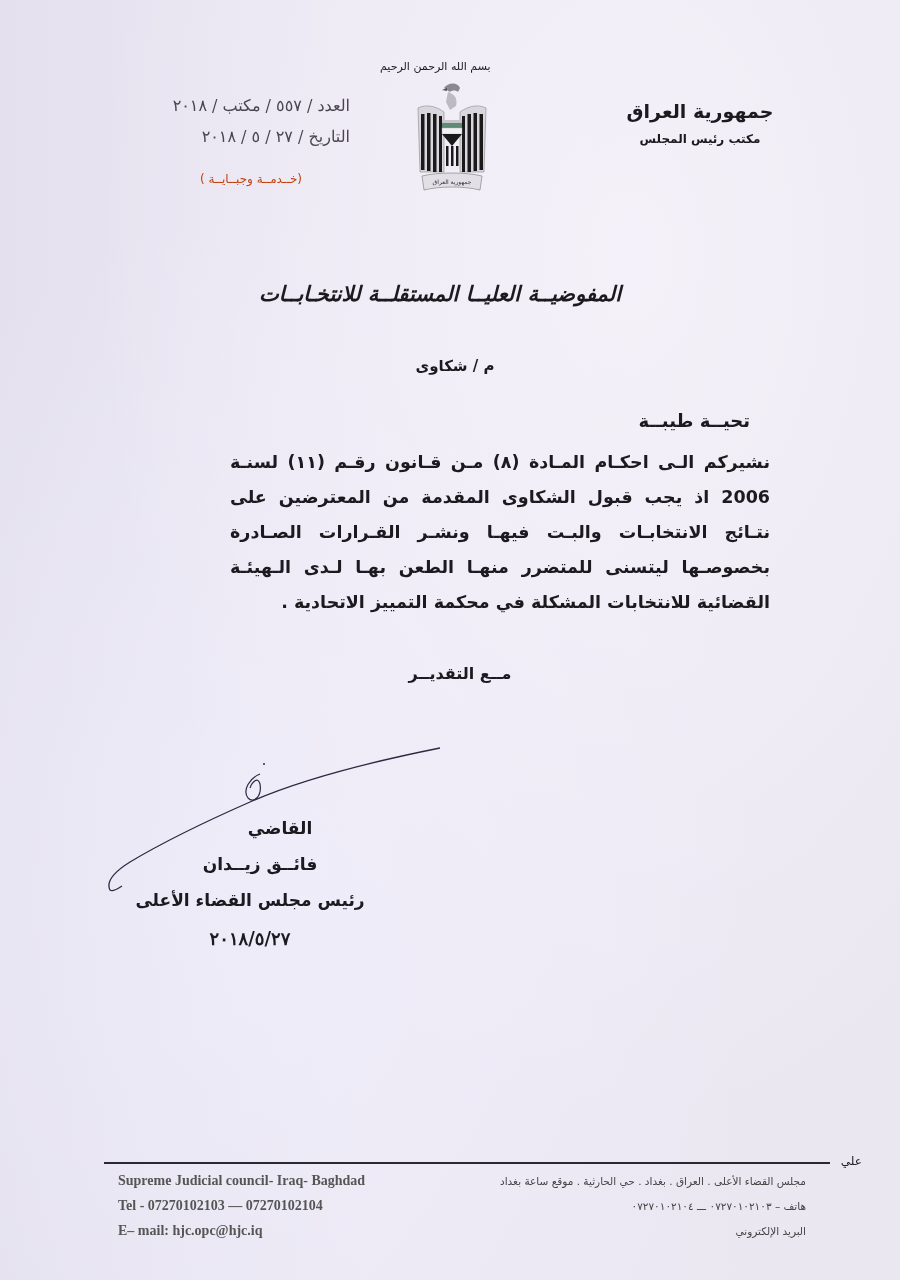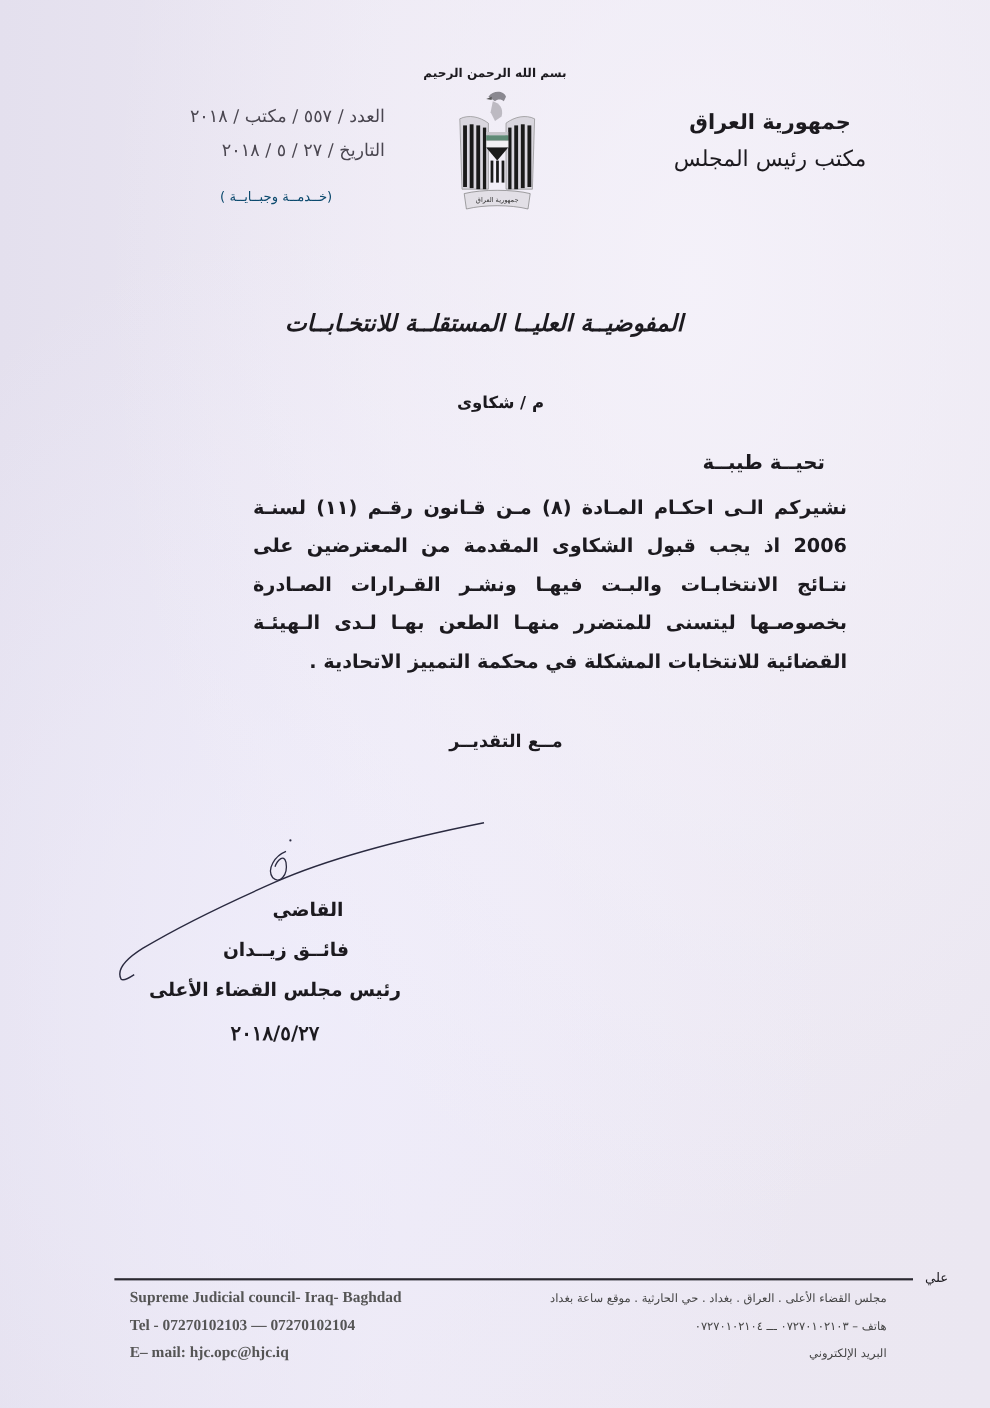--- a/index.html
+++ b/index.html
@@ -19,30 +19,30 @@
       font-family: "DejaVu Sans", sans-serif;
       color: #1c1a1f;
     }
     .abs { position: absolute; }
     .rtl { direction: rtl; unicode-bidi: embed; }
 
     
     .hdr-right { right: 70px; top: 100px; width: 260px; text-align: center; }
     .hdr-right .country { font-size: 19px; font-weight: bold; margin-bottom: 10px; }
     .hdr-right .council { font-size: 29px; font-weight: bold; margin-bottom: 10px; letter-spacing: 0.5px; }
-    .hdr-right .office { font-size: 20px; font-weight: normal; }
+    .hdr-right .office { font-size: 12px; font-weight: bold; }
 
     
-    .basmala { left: 380px; top: 60px; width: 140px; text-align: center; font-size: 11px; font-weight: bold; }
+    .basmala { left: 380px; top: 60px; width: 140px; text-align: left; font-size: 11px; font-weight: normal; }
     .emblem { left: 414px; top: 80px; width: 76px; height: 118px; }
 
     
     .hdr-left { left: 110px; top: 96px; width: 240px; text-align: right; color: #4a4650; font-family: "DejaVu Serif", serif; }
     .hdr-left .row { font-size: 16px; margin-bottom: 12px; white-space: nowrap; }
-    .hdr-left .service { margin-top: 26px; font-size: 12px; color: #0c4a6e; text-align: right; padding-right: 48px; font-family: "DejaVu Sans", sans-serif; }
+    .hdr-left .service { margin-top: 26px; font-size: 12px; color: #c2410c; text-align: right; padding-right: 48px; font-family: "DejaVu Sans", sans-serif; }
 
     
     .addressee { left: 200px; top: 282px; width: 480px; text-align: center; font-size: 21px; font-weight: bold; font-style: italic; letter-spacing: 1px; }
     .subject { left: 330px; top: 357px; width: 250px; text-align: center; font-size: 15px; font-weight: bold; }
 
     
     .greeting { right: 150px; top: 410px; font-size: 18px; font-weight: bold; }
     .body-text { left: 230px; top: 445px; width: 540px; text-align: justify; text-align-last: justify; }
     .body-text .line { font-size: 17.5px; font-weight: bold; height: 35px; line-height: 35px; text-align: justify; text-align-last: justify; }
     .body-text .line.last { text-align-last: right; }

